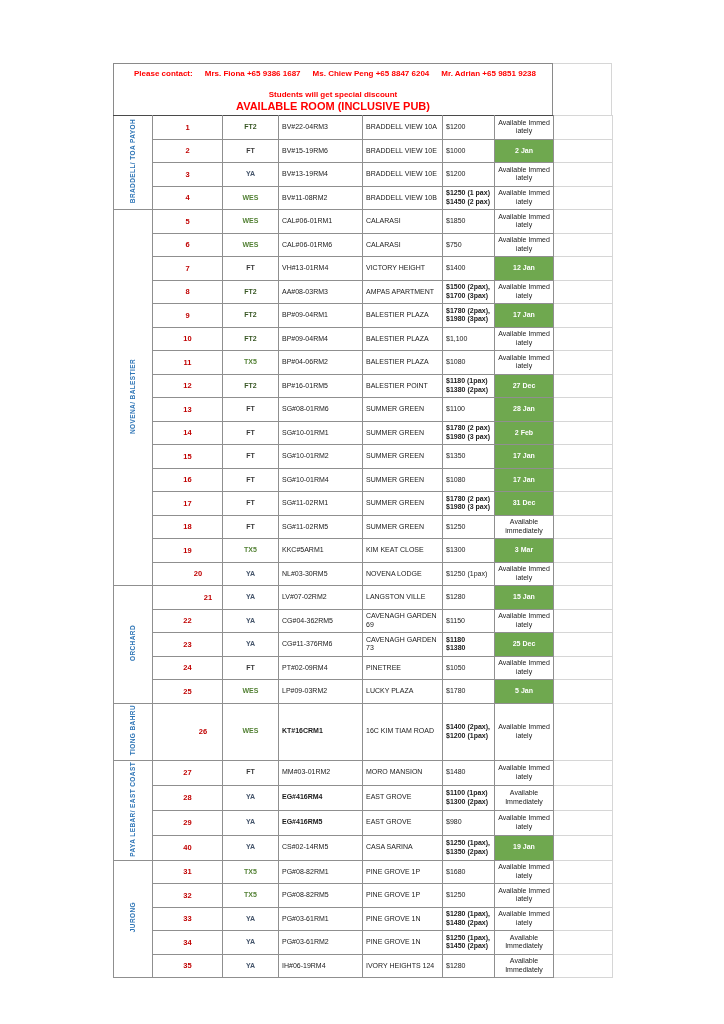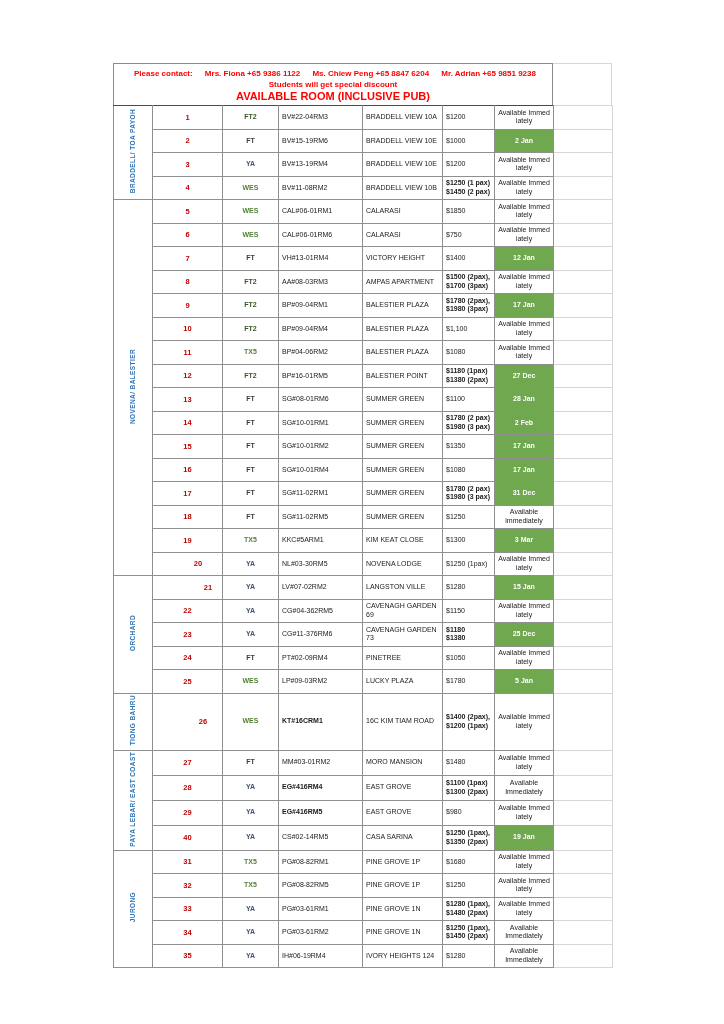--- a/index.html
+++ b/index.html
@@ -15,21 +15,21 @@
   }
   .header-extra{
     width:59px;box-sizing:border-box;border:1px solid #d6d6d6;border-left:none;border-bottom:none;
   }
   .contact-line{
     display:flex;justify-content:space-between;
     padding:2px 16px 0 20px;
     font-size:8px;font-weight:bold;color:#ff0000;
   }
   .discount-line{
-    text-align:center;font-size:8px;font-weight:bold;color:#ff0000;margin-top:2px;
+    text-align:center;font-size:8px;font-weight:bold;color:#ff0000;margin-top:12px;
   }
   .doc-title{
     text-align:center;font-size:11px;font-weight:bold;color:#ff0000;margin:1px 0 2px 0;
   }
   table.main-table{
     width:499px;border-collapse:collapse;table-layout:fixed;
     font-size:7px;color:#1a1a1a;
   }
   table.main-table td{
     border:1px solid #8f8f8f;
@@ -66,21 +66,21 @@
 </head>
 <body>
 
 <div class="page">
   <div class="doc">
 
     <div class="header-row">
       <div class="header-box">
         <div class="contact-line">
           <span>Please contact:</span>
-          <span>Mrs. Fiona +65 9386 1122</span>
+          <span>Mrs. Fiona +65 9386 1687</span>
           <span>Ms. Chiew Peng +65 8847 6204</span>
           <span>Mr. Adrian +65 9851 9238</span>
         </div>
         <div class="discount-line">Students will get special discount</div>
         <div class="doc-title">AVAILABLE ROOM (INCLUSIVE PUB)</div>
       </div>
       <div class="header-extra"></div>
     </div>
 
     <table class="main-table">

